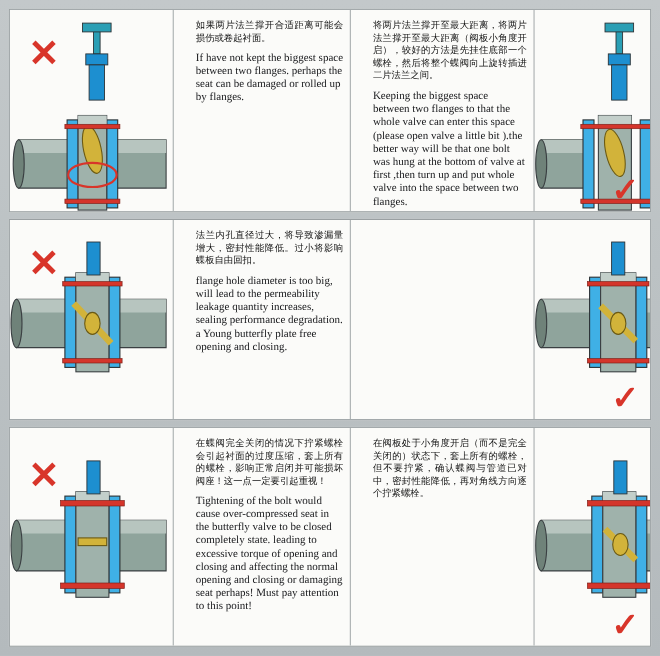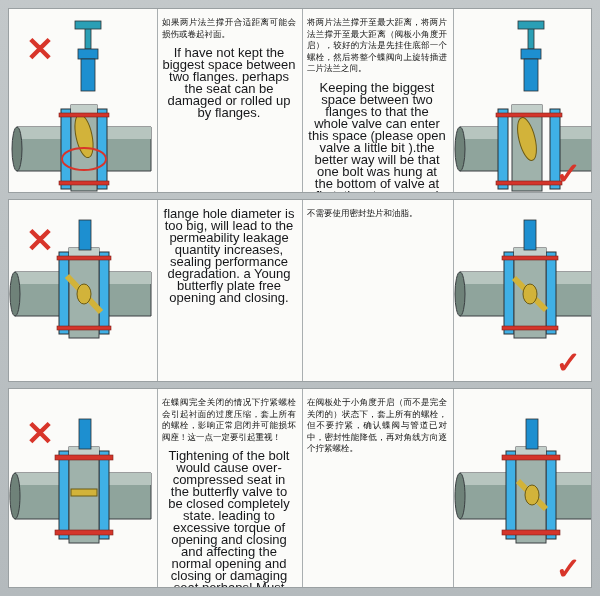--- a/index.html
+++ b/index.html
@@ -28,21 +28,21 @@
   .panel.p1{height:185px;}
   .panel.p2{height:183px;}
   .panel.p3{height:200px;}
 
   .cell{
     position:relative;
     box-sizing:border-box;
     overflow:hidden;
   }
   .cell.img{width:148px;}
-  .cell.txt{width:144px;padding:8px 6px 4px 4px;}
+  .cell.txt{width:144px;padding:8px 6px 4px 4px;margin-left:16px;}
   .divider{
     width:1px;background:#a9aeb0;flex:0 0 1px;
   }
 
   
   .xmark{
     position:absolute;
     width:30px;height:30px;
     color:#d8352a;
     font-weight:bold;
@@ -61,25 +61,26 @@
 
   
   .cn{
     font-size:8.5px;
     line-height:11.5px;
     color:#111;
     margin:0 0 7px 0;
     text-align:justify;
   }
   .en{
-    font-size:13px;
+    font-size:10px;
     line-height:12px;
     color:#16171a;
     margin:0;
-    text-align:center;
+    text-align:left;
+    font-family:Liberation Serif, serif;
   }
   svg{display:block;}
 
 </style>
 </head>
 <body>
 
 <div class="page">
 
   <div class="panel p1">
@@ -172,27 +173,27 @@
         <line x1="58" y1="76" x2="92" y2="112" stroke="#d2b33a" stroke-width="6"></line>
         <ellipse cx="75" cy="94" rx="7" ry="10" fill="#d2b33a" stroke="#6b5a14" stroke-width="1"></ellipse>
         <rect x="48" y="56" width="54" height="4" fill="#d4352b" stroke="#7d1f18" stroke-width="0.6"></rect>
         <rect x="48" y="126" width="54" height="4" fill="#d4352b" stroke="#7d1f18" stroke-width="0.6"></rect>
       </svg>
     </div>
 
     <div class="divider"></div>
 
     <div class="cell txt">
+      <p class="cn">法兰内孔直径过大，将导致渗漏量增大，密封性能降低。过小将影响蝶板自由回扣。</p>
       <p class="en">flange hole diameter is too big, will lead to the permeability leakage quantity increases, sealing performance degradation. a Young butterfly plate free opening and closing.</p>
     </div>
 
     <div class="divider"></div>
 
     <div class="cell txt" style="width:150px;">
-      <p class="cn">不需要使用密封垫片和油脂。</p>
     </div>
 
     <div class="divider"></div>
 
     <div class="cell img" style="flex:1;">
       <div class="check" style="right:10px;bottom:4px;">✓</div>
       <svg width="150" height="183" viewBox="0 0 150 183">
         <path d="M6 72 L52 72 L52 116 L6 116 Z" fill="#8fa49c" stroke="#3a3f42" stroke-width="1"></path>
         <path d="M6 72 L52 72 L52 84 L6 84 Z" fill="#b7c5bf" stroke="none"></path>
         <ellipse cx="6" cy="94" rx="5" ry="22" fill="#6f8279" stroke="#3a3f42" stroke-width="1"></ellipse>

